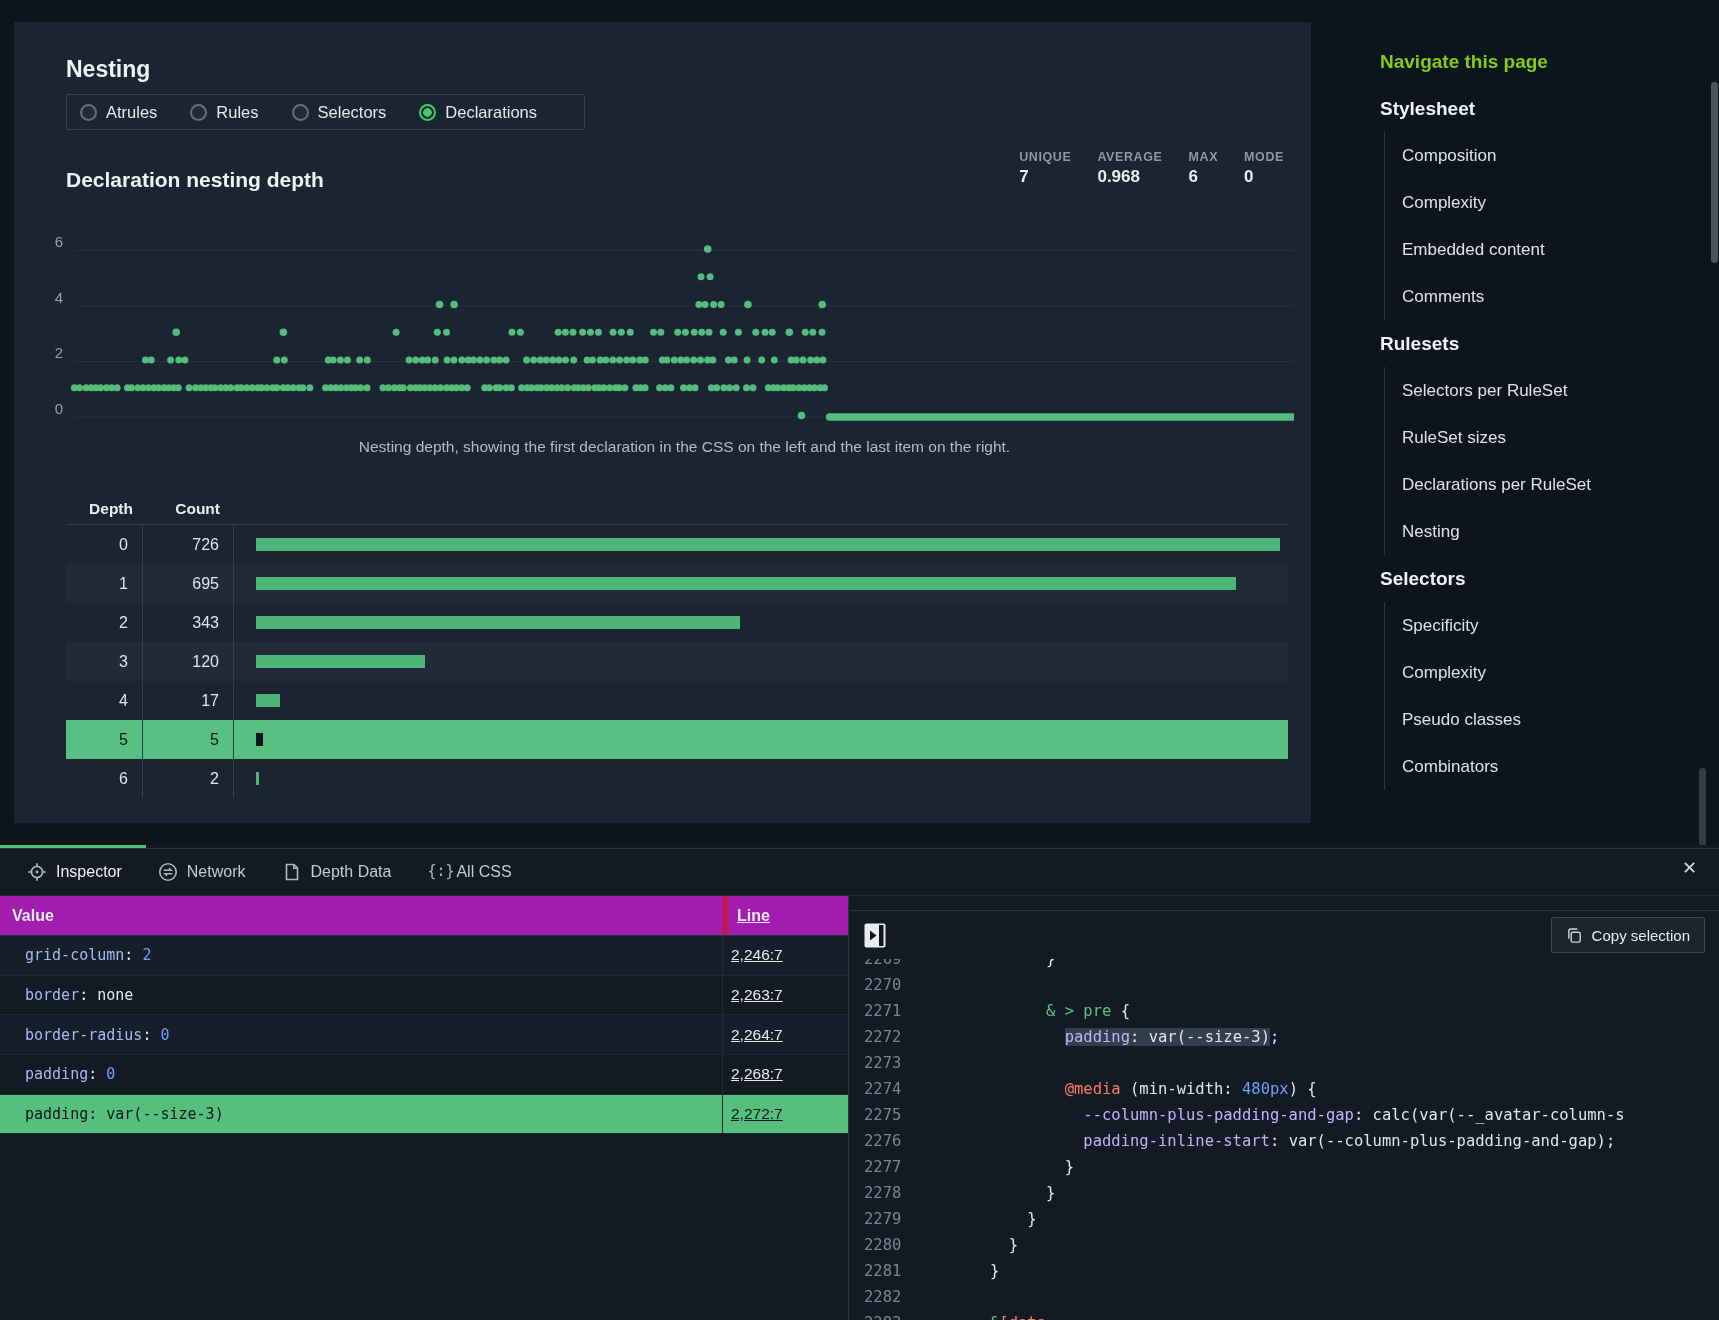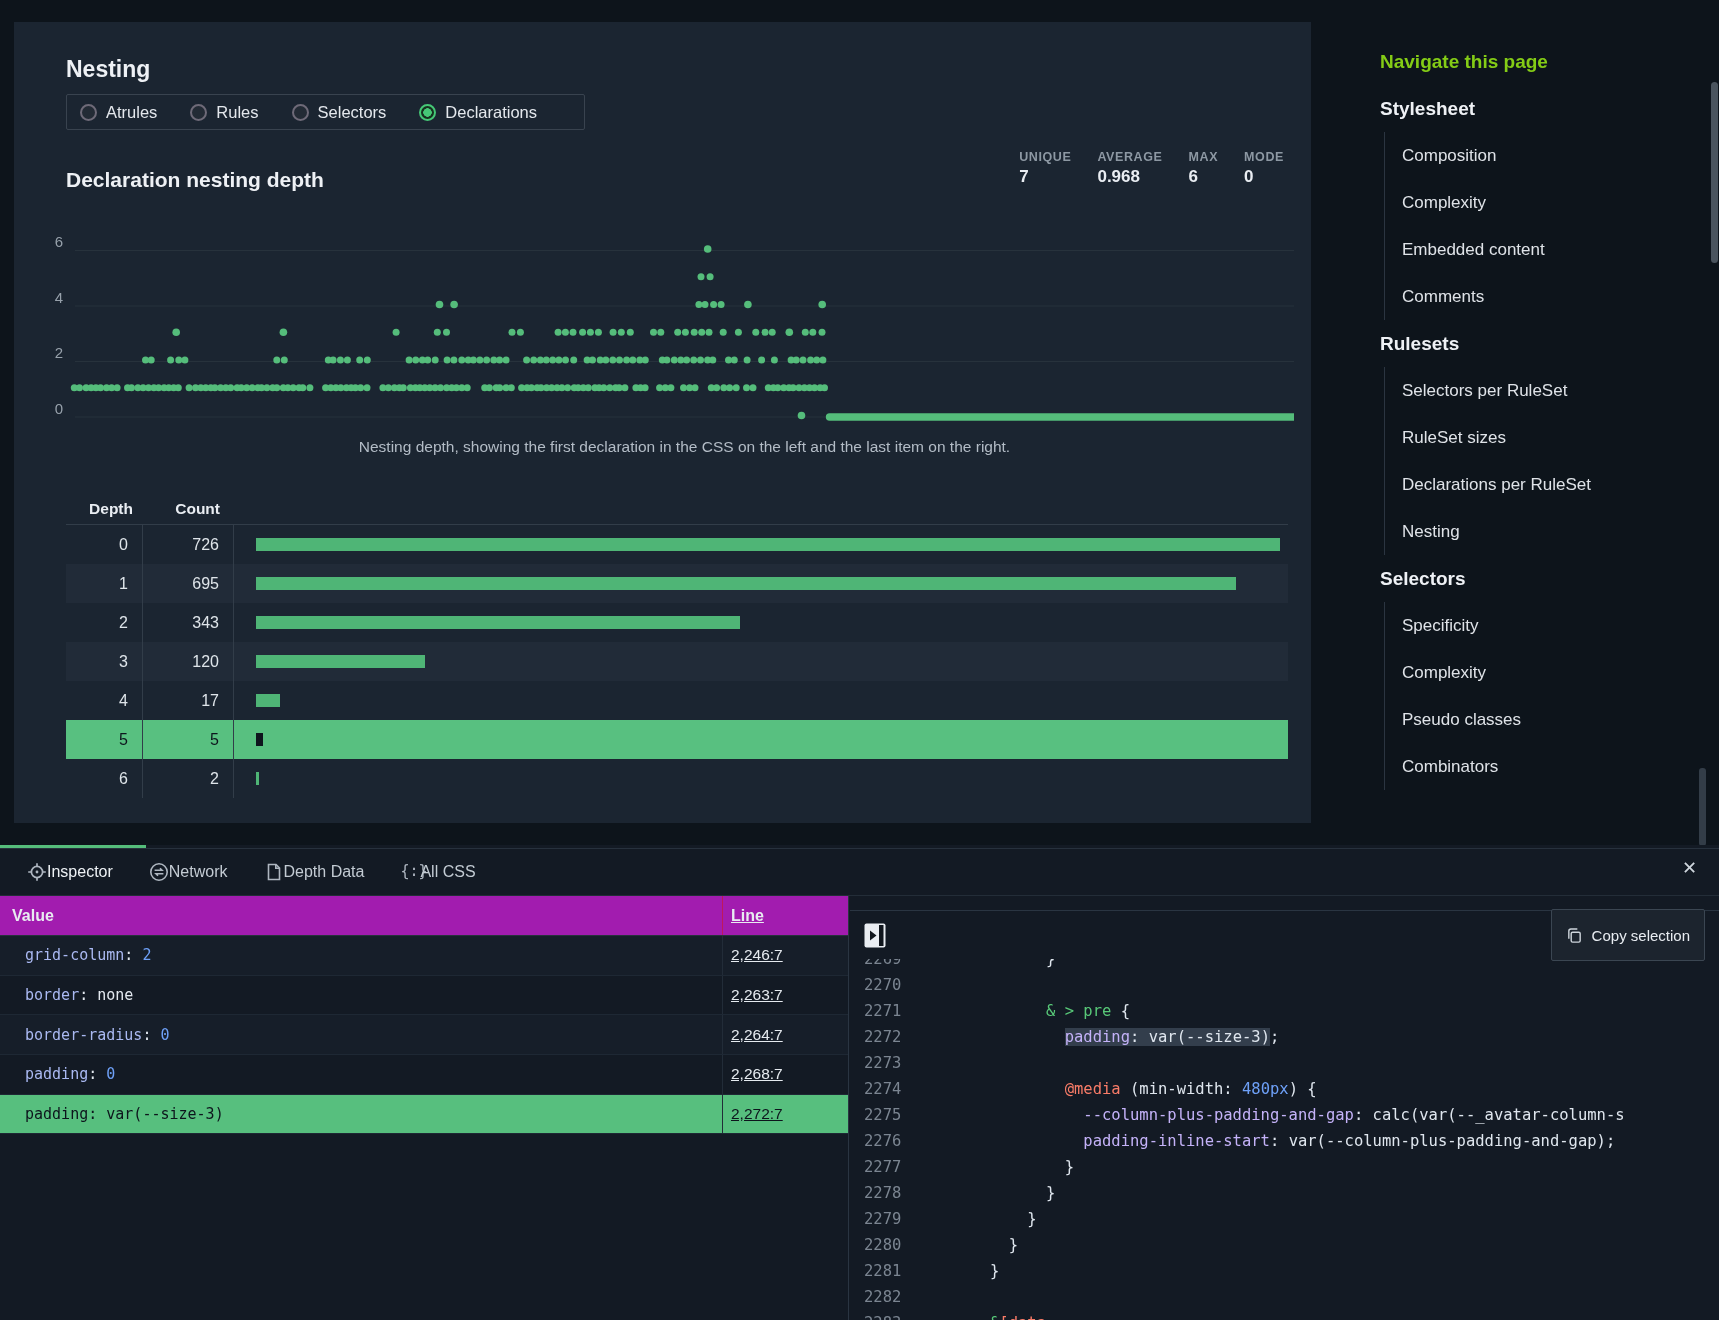--- a/index.html
+++ b/index.html
@@ -43,47 +43,47 @@
   .sb-items{border-left:1px solid #2b3541;margin-left:4px;padding-left:17px;}
   .sb-item{font-size:17px;color:#dfe3e8;line-height:47px;cursor:pointer;white-space:nowrap;}
   
   #page-scroll-thumb{position:absolute;right:1px;top:82px;width:7px;height:181px;background:#4a545e;border-radius:4px;}
   #side-scroll-thumb{position:absolute;left:1699px;top:768px;width:7px;height:78px;background:#333d48;border-radius:3px;}
   
   #bottom{position:absolute;left:0;top:845px;width:1719px;bottom:0;background:#131a24;}
   #active-underline{position:absolute;left:0;top:0;width:146px;height:3px;background:#55bd7b;}
   #tab-bar{position:absolute;left:0;top:3px;width:100%;height:48px;border-top:1px solid #27313d;
     border-bottom:1px solid #232d38;display:flex;align-items:center;padding-left:27px;gap:36px;box-sizing:border-box;}
-  .tab{display:flex;align-items:center;cursor:pointer;color:#c3cbd3;font-size:16px;}
+  .tab{display:flex;align-items:center;gap:9px;cursor:pointer;color:#c3cbd3;font-size:16px;}
   .tab.active{color:#eef2f5;}
   .tab .ticon{width:20px;height:20px;color:#aeb6c0;display:inline-flex;}
   .mono-icon{font-family:"DejaVu Sans Mono",monospace;font-size:15px;color:#aeb6c0;}
   #close-btn{position:absolute;right:22px;top:14px;font-size:18px;color:#cfd6dd;cursor:pointer;line-height:1;}
   
   #value-pane{position:absolute;left:0;top:51px;width:849px;bottom:0;border-right:1px solid #2a3542;box-sizing:border-box;}
   #value-head{display:grid;grid-template-columns:1fr 126px;height:39px;align-items:center;background:#a21caf;
     border-bottom:1px solid #27313d;font-size:16px;font-weight:700;}
   #value-head .vh1{padding-left:12px;}
-  #value-head .vh2{border-left:1px solid #be185d;height:100%;display:flex;align-items:center;padding-left:8px;box-sizing:border-box;}
+  #value-head .vh2{border-left:7px solid #be185d;height:100%;display:flex;align-items:center;padding-left:8px;box-sizing:border-box;}
   #value-head .vh2 span{text-decoration:underline;}
   .v-row{display:grid;grid-template-columns:1fr 126px;height:38.7px;align-items:center;border-bottom:1px solid #1e2834;font-size:15px;}
   .v-row:nth-child(odd){background:#161e29;}
   .v-row .vc{padding-left:25px;}
   .v-row .lc{border-left:1px solid #222c38;height:100%;display:flex;align-items:center;padding-left:8px;box-sizing:border-box;}
   .v-row .lc a{color:#e6ebf0;text-decoration:underline;font-size:15.5px;cursor:pointer;}
   .v-row.hl{background:#57bf7e;}
   .v-row.hl .vc span{color:#0d141c !important;}
   .v-row.hl .lc a{color:#0d141c;}
   
   #code-pane{position:absolute;left:850px;top:51px;right:0;bottom:0;}
   #code-card{position:absolute;left:0;top:14px;right:0;bottom:0;border-top:1px solid #2a3542;}
   #code-header{position:absolute;left:0;top:0;right:0;height:48px;display:flex;align-items:center;
     justify-content:space-between;padding:0 14px;}
   #toggle-btn{width:22px;height:25px;cursor:pointer;display:inline-flex;}
-  #copy-btn{display:flex;align-items:center;gap:9px;height:52px;padding:0 14px;border:1px solid #3b4652;
+  #copy-btn{display:flex;align-items:center;gap:9px;height:36px;padding:0 14px;border:1px solid #3b4652;
     background:#1c242e;border-radius:2px;color:#e8ecf1;font-size:15px;cursor:pointer;}
   #copy-btn .cicon{width:17px;height:17px;color:#cdd4db;display:inline-flex;}
   #code-body{position:absolute;left:0;top:48px;right:0;bottom:0;overflow:hidden;
     font-family:"DejaVu Sans Mono",monospace;font-size:15.5px;line-height:26px;}
   #code-lines{margin-top:-13px;}
   .c-line{display:flex;white-space:pre;}
   .c-ln{width:58px;padding-left:14px;color:#7b8591;flex:none;}
   .c-code{margin-left:12px;}
   .tk-p{color:#dfe6ee;} .tk-prop{color:#c4b2f8;} .tk-num{color:#6ea0f7;}
   .tk-sel{color:#58c878;} .tk-at{color:#f97c68;}

